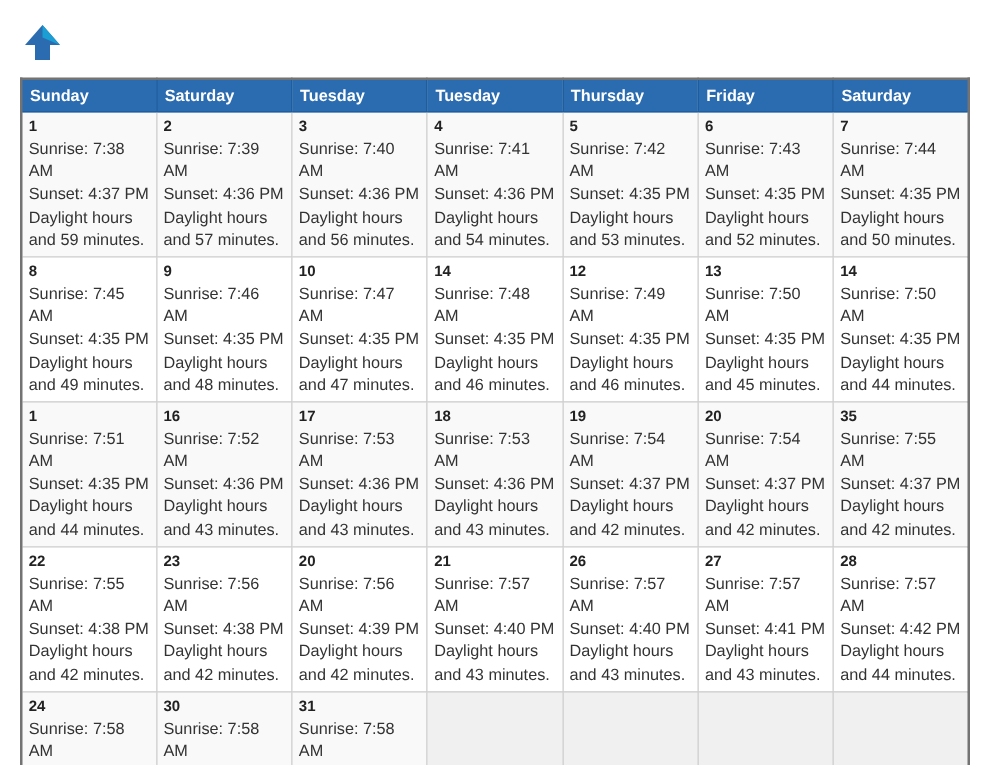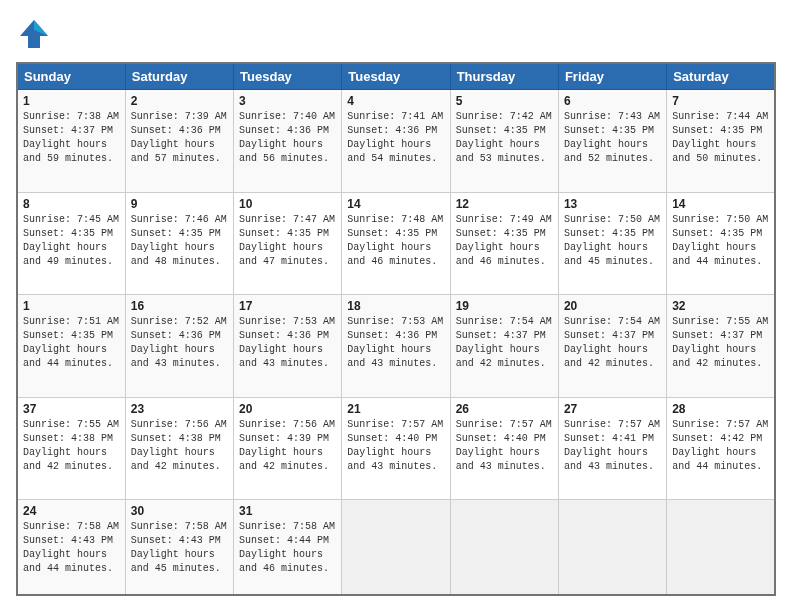--- a/index.html
+++ b/index.html
@@ -85,24 +85,23 @@
       background: #fff;
     }
     .day-num {
       font-size: 12px;
       font-weight: bold;
       color: #222;
       display: block;
       margin-bottom: 2px;
     }
     .day-info {
-      font-size: 10px;
+      font-size: 13px;
       line-height: 1.4;
       color: #333;
-      font-family: Liberation Mono, monospace;
     }
     .empty-cell {
       background: #f0f0f0 !important;
     }
     .last-row td {
       height: 70px;
     }
   </style>
 </head>
 <body>
@@ -217,27 +216,27 @@
       </td>
           <td>
         <span class="day-num">19</span>
         <span class="day-info">Sunrise: 7:54 AM<br>Sunset: 4:37 PM<br>Daylight hours<br>and 42 minutes.</span>
       </td>
           <td>
         <span class="day-num">20</span>
         <span class="day-info">Sunrise: 7:54 AM<br>Sunset: 4:37 PM<br>Daylight hours<br>and 42 minutes.</span>
       </td>
           <td>
-        <span class="day-num">32</span>
+        <span class="day-num">35</span>
         <span class="day-info">Sunrise: 7:55 AM<br>Sunset: 4:37 PM<br>Daylight hours<br>and 42 minutes.</span>
       </td>
         </tr>
         <tr>
           <td>
-        <span class="day-num">37</span>
+        <span class="day-num">22</span>
         <span class="day-info">Sunrise: 7:55 AM<br>Sunset: 4:38 PM<br>Daylight hours<br>and 42 minutes.</span>
       </td>
           <td>
         <span class="day-num">23</span>
         <span class="day-info">Sunrise: 7:56 AM<br>Sunset: 4:38 PM<br>Daylight hours<br>and 42 minutes.</span>
       </td>
           <td>
         <span class="day-num">20</span>
         <span class="day-info">Sunrise: 7:56 AM<br>Sunset: 4:39 PM<br>Daylight hours<br>and 42 minutes.</span>
       </td>

